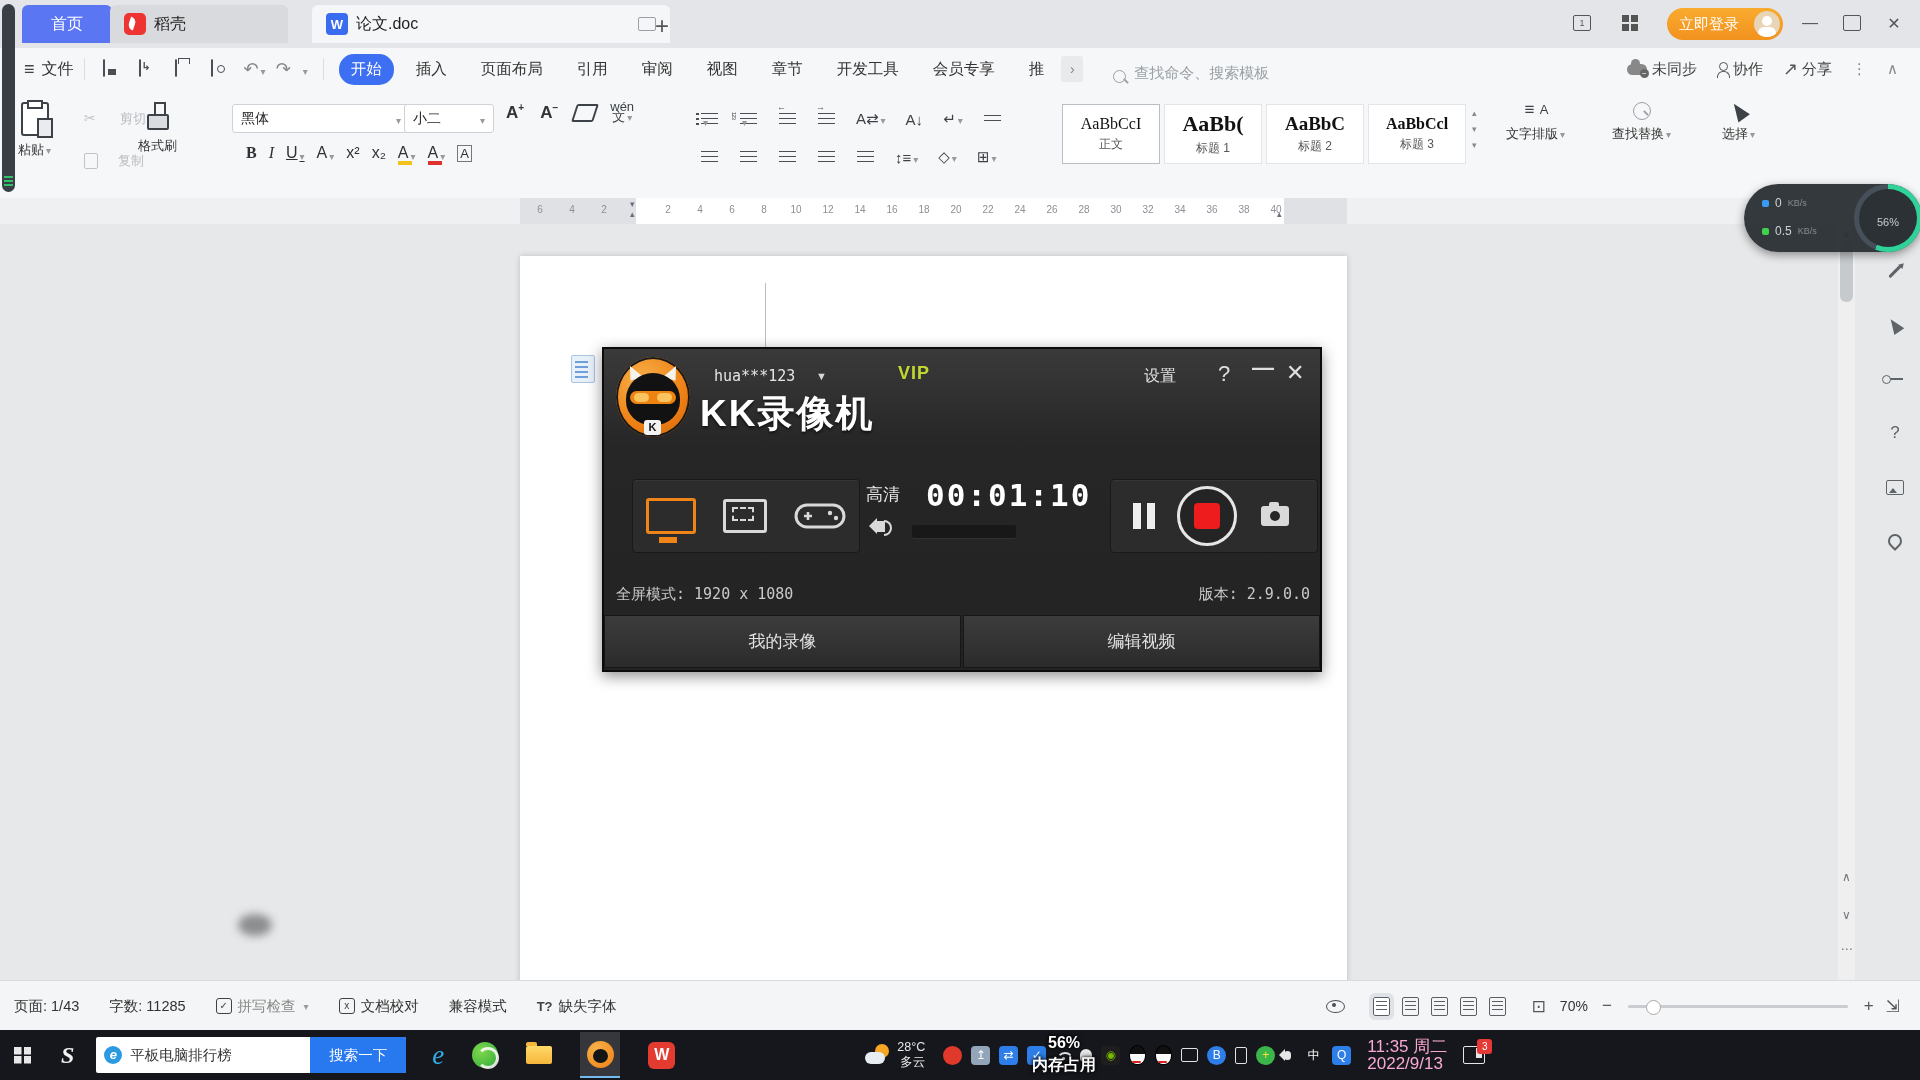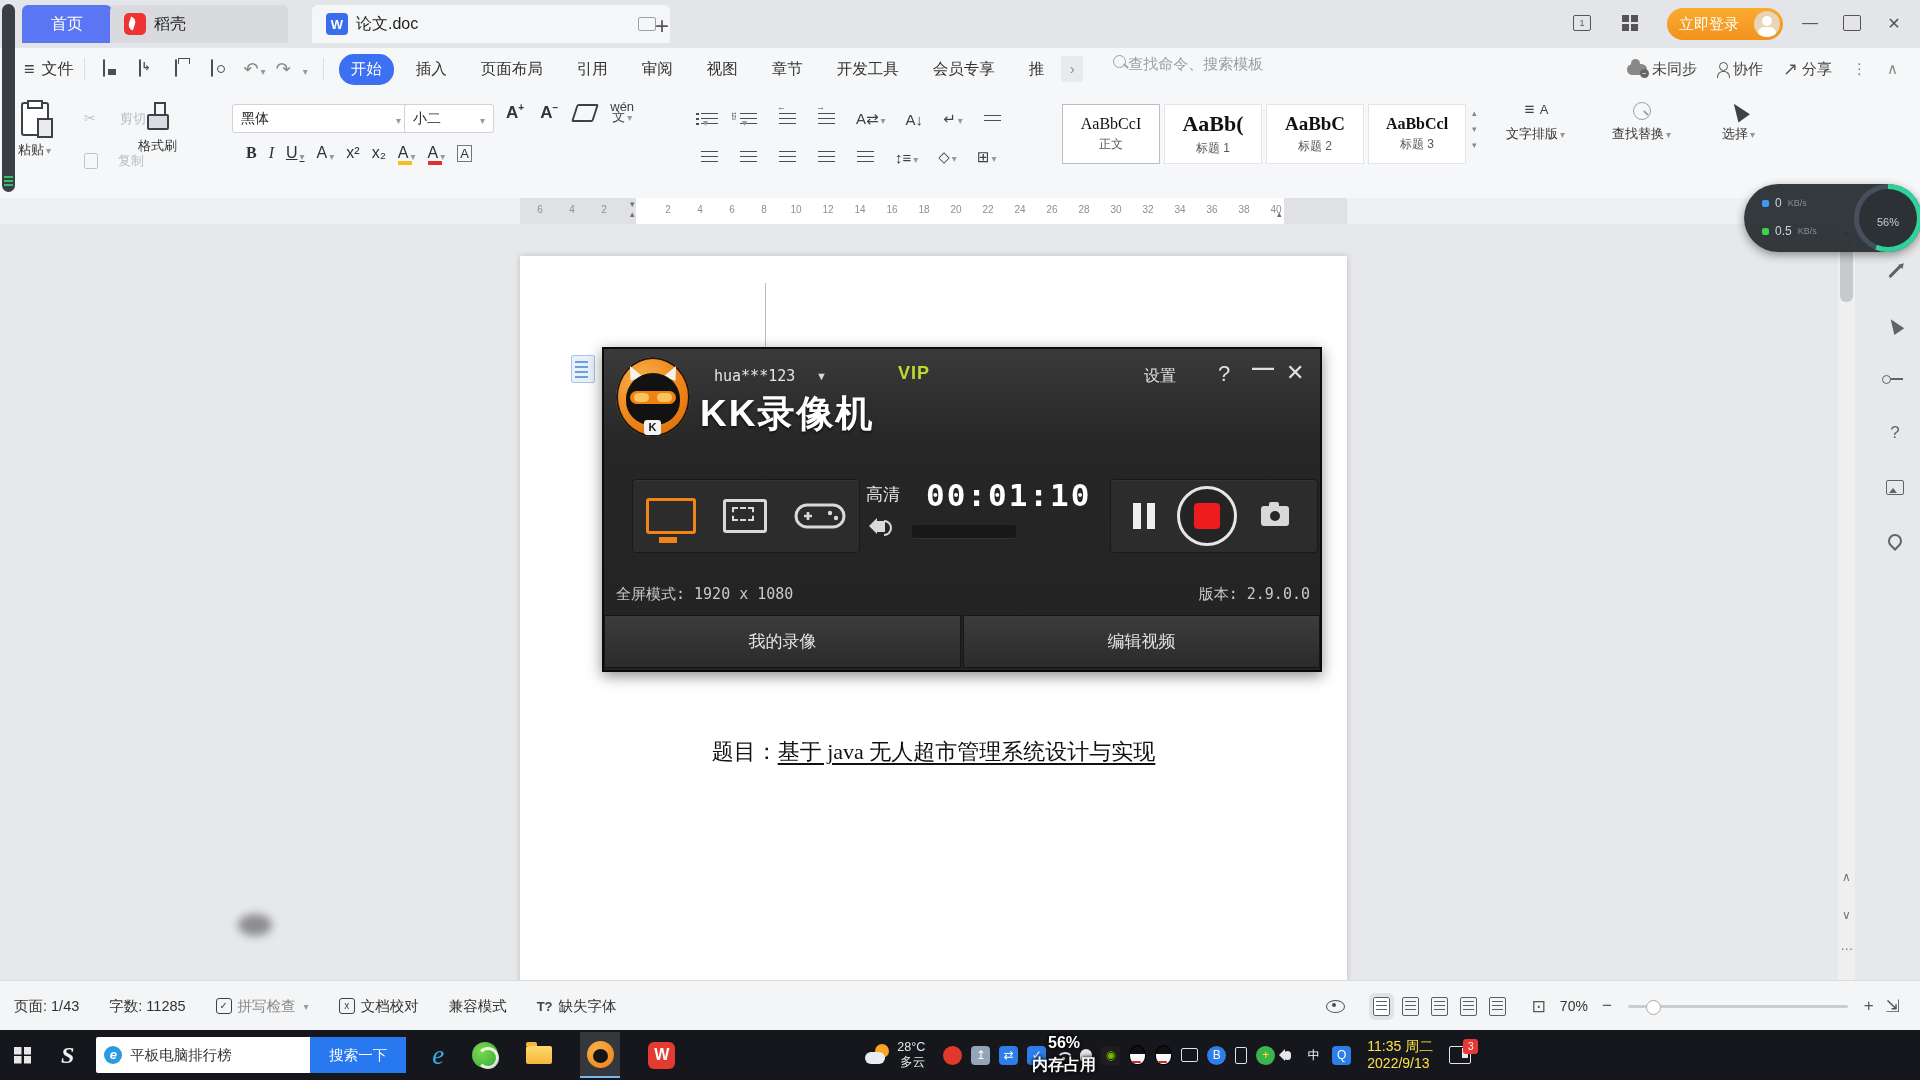--- a/index.html
+++ b/index.html
@@ -45,21 +45,21 @@
   .q-print::before{content:"";position:absolute;left:3px;top:-2px;width:10px;height:5px;border:1.6px solid #4a4f55;border-bottom:none;}
   .q-prev::after{content:"";position:absolute;left:6px;top:5px;width:6px;height:6px;border:1.6px solid #4a4f55;border-radius:50%;}
   .uglyph{font-size:18px;color:#888;margin:0 5px;}
   .car{color:#888;}
   .car::after{content:"▾";font-size:10px;margin-left:2px;color:#999;}
   .mi{padding:5px 12px;border-radius:15px;font-size:15.5px;color:#333;margin:0 5px;white-space:nowrap;}
   .mi.active{background:#3d6ff2;color:#fff;}
   #morearrow{width:22px;height:26px;background:#e9eaec;color:#888;display:flex;align-items:center;justify-content:center;border-radius:3px;}
   .mag{width:11px;height:11px;border:1.8px solid #9aa0a6;border-radius:50%;position:relative;flex:none;}
   .mag::after{content:"";position:absolute;left:9px;top:9px;width:6px;height:1.8px;background:#9aa0a6;transform:rotate(45deg);}
-  #cmdsearch{width:260px;height:28px;margin-left:30px;display:flex;align-items:flex-start;gap:2px;color:#9aa0a6;font-size:15px;}
+  #cmdsearch{width:260px;height:28px;margin-left:30px;display:flex;align-items:flex-end;gap:8px;color:#9aa0a6;font-size:15px;}
   .cloud{width:20px;height:11px;background:#888;border-radius:6px;position:relative;margin-right:5px;}
   .cloud::before{content:"";position:absolute;left:4px;top:-5px;width:9px;height:9px;border-radius:50%;background:#888;}
   .cloud::after{content:"−";position:absolute;right:-2px;bottom:-3px;width:9px;height:9px;border-radius:50%;background:#666;color:#fff;font-size:8px;line-height:9px;text-align:center;}
   .person{width:10px;height:14px;position:relative;margin-right:6px;}
   .person::before{content:"";position:absolute;left:2px;top:0;width:7px;height:7px;border:1.6px solid #555;border-radius:50%;}
   .person::after{content:"";position:absolute;left:0;top:9px;width:11px;height:6px;border:1.6px solid #555;border-bottom:none;border-radius:6px 6px 0 0;}
   .mright{margin-left:auto;display:flex;align-items:center;gap:20px;padding-right:22px;font-size:15px;color:#444;}
 
   
   #ribbon{left:0;top:90px;width:1920px;height:108px;background:#f6f7f8;border-bottom:1px solid #dcdee0;}
@@ -245,21 +245,21 @@
   .penguin::after{content:"";position:absolute;left:2px;bottom:1px;width:9px;height:2px;background:#d22;border-radius:2px;}
   .orect{width:15px;height:12px;border:1.6px solid #dfe3e7;border-radius:2px;background:transparent !important;}
   .orect.tall{width:10px;height:15px;}
   .wifi{width:16px;height:9px;overflow:hidden;position:relative;background:transparent !important;}
   .wifi::before{content:"";position:absolute;left:1px;top:1px;width:14px;height:14px;border:2px solid #dfe3e7;border-radius:50%;clip-path:polygon(0 0,100% 0,50% 55%);}
   .wifi::after{content:"";position:absolute;left:6.5px;top:6px;width:3px;height:3px;border-radius:50%;background:#dfe3e7;}
   .bell{width:12px;height:12px;background:#e6e6e6;border-radius:6px 6px 2px 2px;position:relative;}
   .bell::after{content:"";position:absolute;left:4px;bottom:-3px;width:4px;height:3px;border-radius:50%;background:#e6e6e6;}
   .spk2{width:7px;height:9px;background:#e6e6e6;position:relative;margin-right:4px;}
   .spk2::before{content:"";position:absolute;left:-5px;top:-2px;border-top:6px solid transparent;border-bottom:6px solid transparent;border-right:6px solid #e6e6e6;}
-  #clock{margin-left:16px;font-size:14px;line-height:17px;color:#fde047;white-space:nowrap;}
+  #clock{margin-left:16px;font-size:17px;line-height:17px;color:#f9a8d4;white-space:nowrap;}
   #notif{position:relative;width:20px;height:16px;border:1.6px solid #e6e6e6;border-radius:2px;margin:0 18px 0 16px;}
   #notif::before{content:"";position:absolute;right:2px;top:1px;width:6px;height:10px;background:#e6e6e6;}
   #badge{position:absolute;right:-8px;top:-8px;width:15px;height:15px;border-radius:3px;background:#e53935;color:#fff;font-size:10px;display:flex;align-items:center;justify-content:center;}
 </style>
 </head>
 <body>
 
 <div id="app" class="nosel">
 
   <div id="topbar" class="a">
@@ -493,21 +493,20 @@
         <span class="vnum" style="position: absolute; top: 682px;">26</span>
         <span class="vnum" style="position: absolute; top: 726px;">28</span>
       </div>
   </div>
 
   <div id="canvas" class="a">
     <div id="page"></div>
     <div id="caret"></div>
     <div id="anchor"></div>
     <div id="smudge"></div>
-    <div id="doctitle"><span>题目：</span><u>基于 java 无人超市管理系统设计与实现</u></div>
 
     <div id="kk">
       <div id="kklogo">
         <span class="ear l"></span>
           <span class="ear r"></span>
         <span class="head"></span>
           <span class="glass"></span>
           <span class="kbadge">K</span>
       </div>
       <div id="kkuser">hua***123</div>

